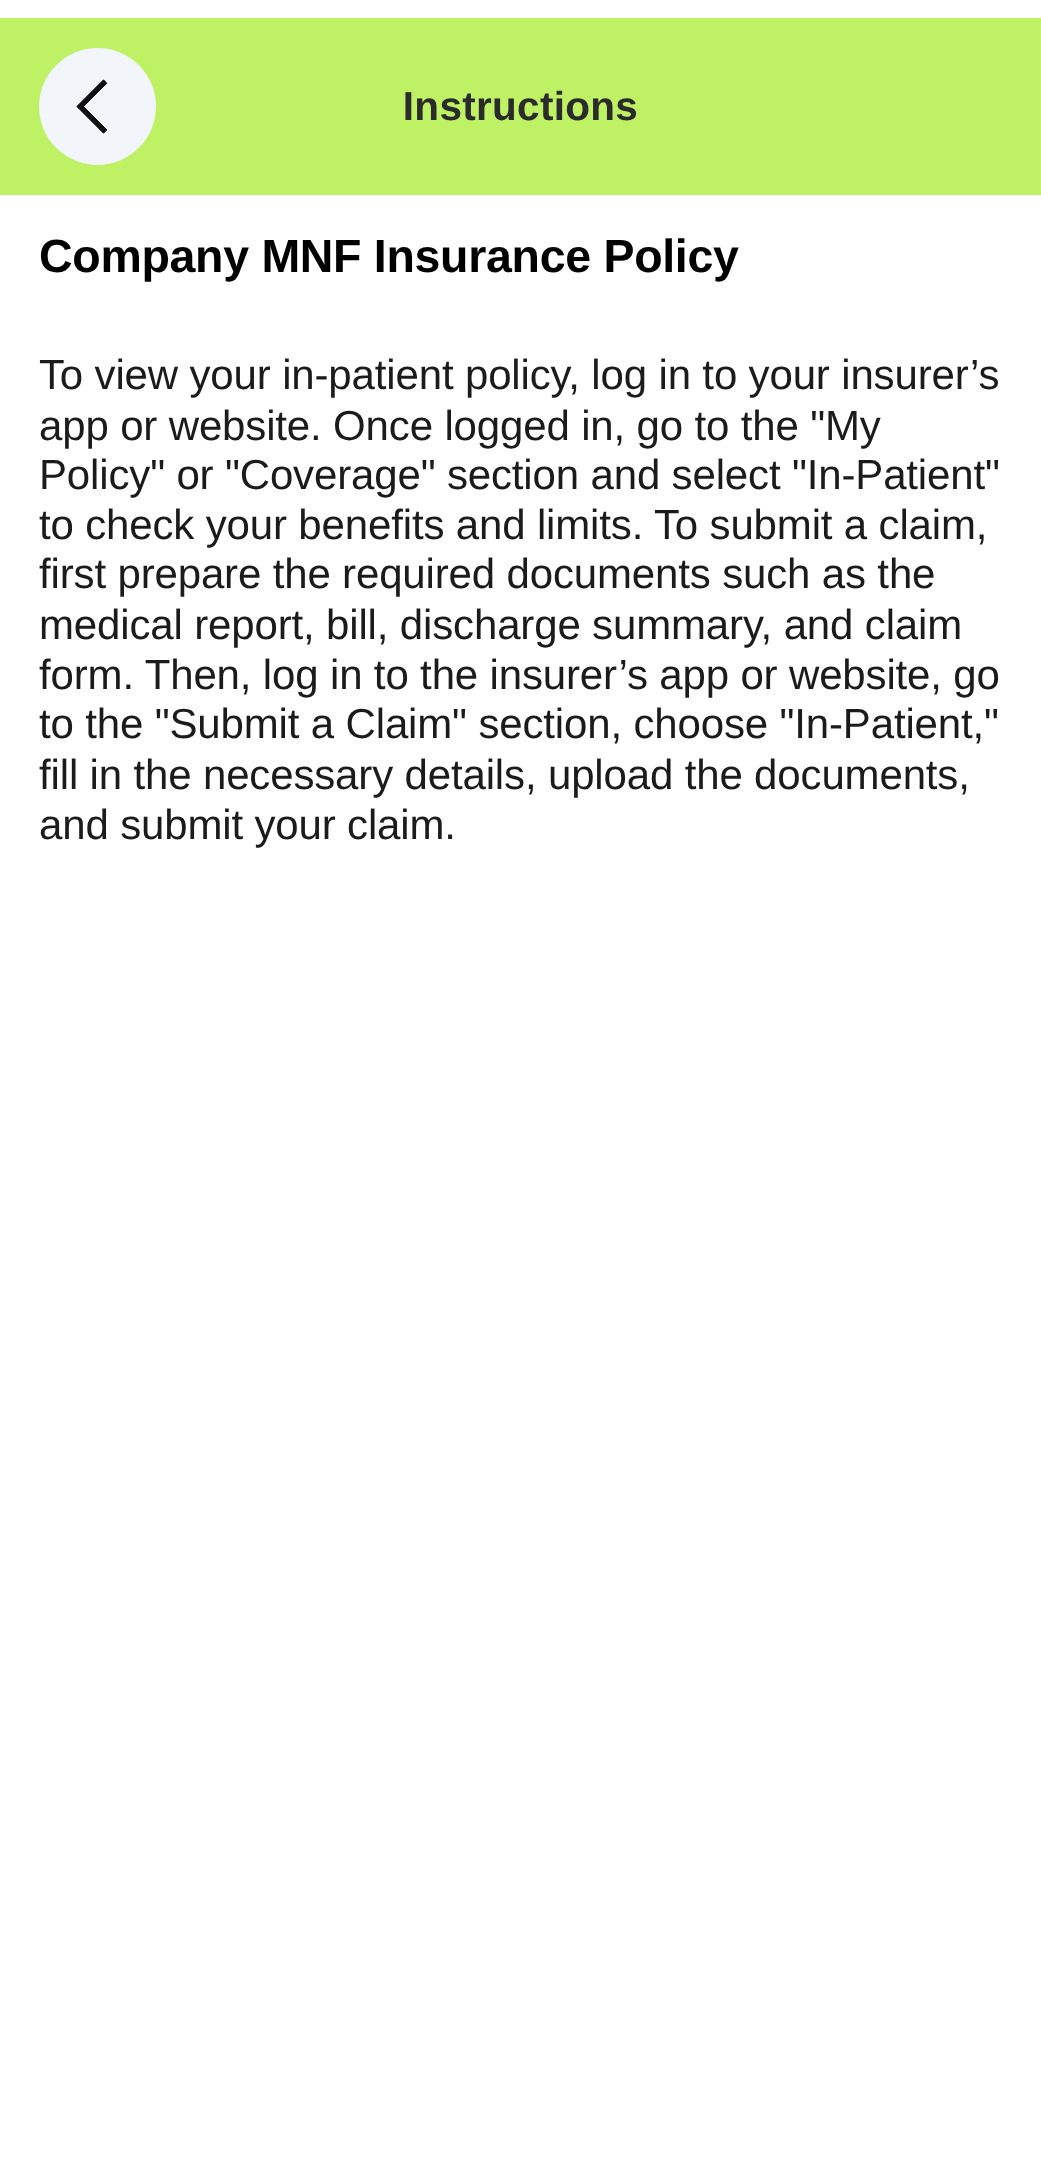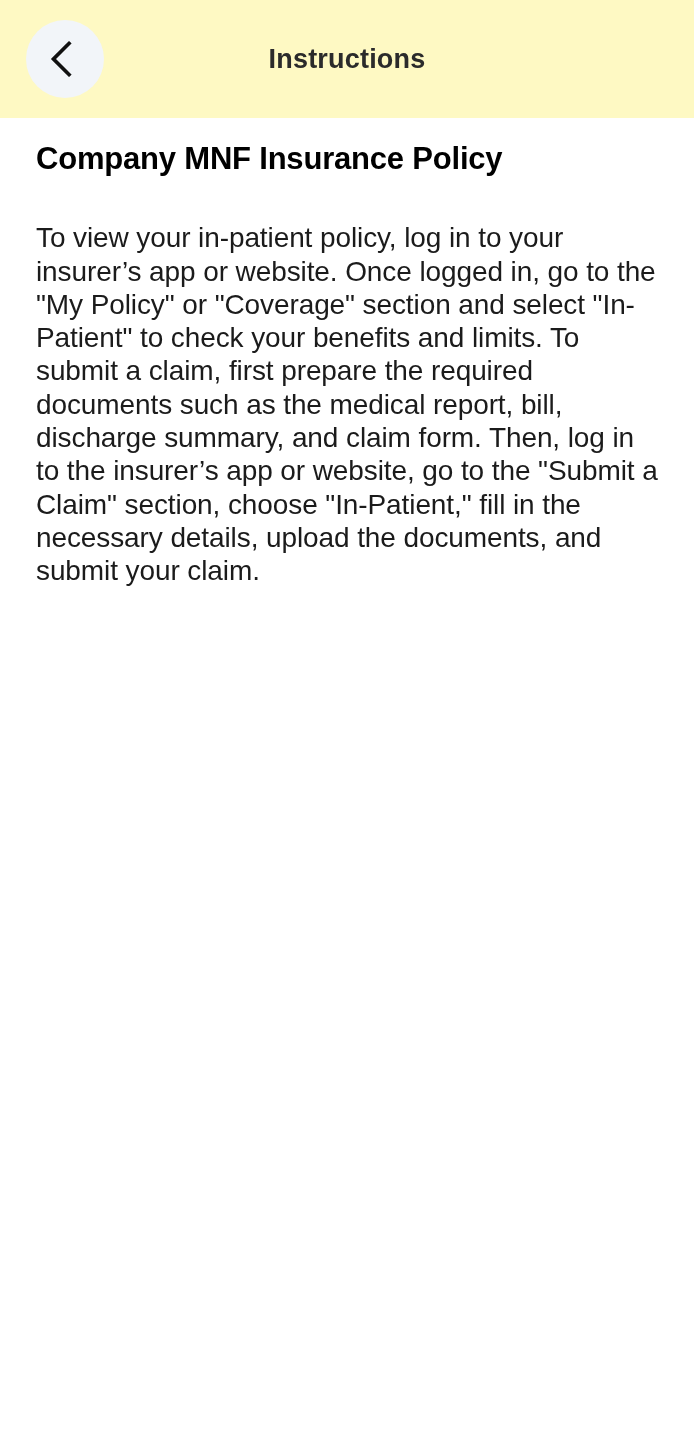--- a/index.html
+++ b/index.html
@@ -23,21 +23,22 @@
     box-sizing: border-box;
   }
 
   
   .header {
     position: relative;
     height: 118px;
     display: flex;
     align-items: center;
     justify-content: center;
-    background: #fef9c3;
+    background: #bef264;
+    margin-top: 12px;
   }
 
   .back-button {
     position: absolute;
     left: 26px;
     top: 20px;
     width: 78px;
     height: 78px;
     border-radius: 50%;
     background: #f2f5f9;
@@ -64,21 +65,21 @@
     font-size: 27px;
     font-weight: bold;
     color: #2b2b2b;
     letter-spacing: 0.2px;
     text-align: center;
     line-height: 1;
   }
 
   
   .content {
-    padding: 0 36px;
+    padding: 0 26px;
     box-sizing: border-box;
   }
 
   .doc-title {
     margin: 22px 0 0 0;
     font-size: 31px;
     font-weight: bold;
     color: #000000;
     letter-spacing: -0.2px;
     line-height: 1.2;

